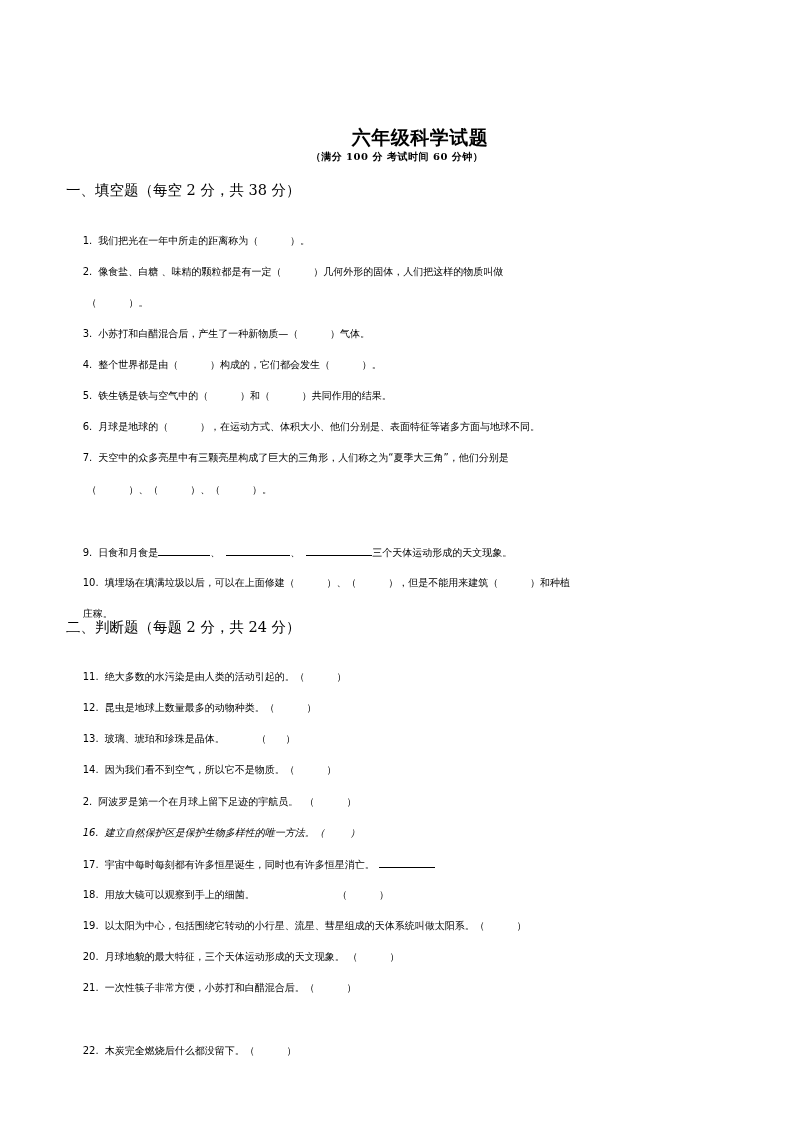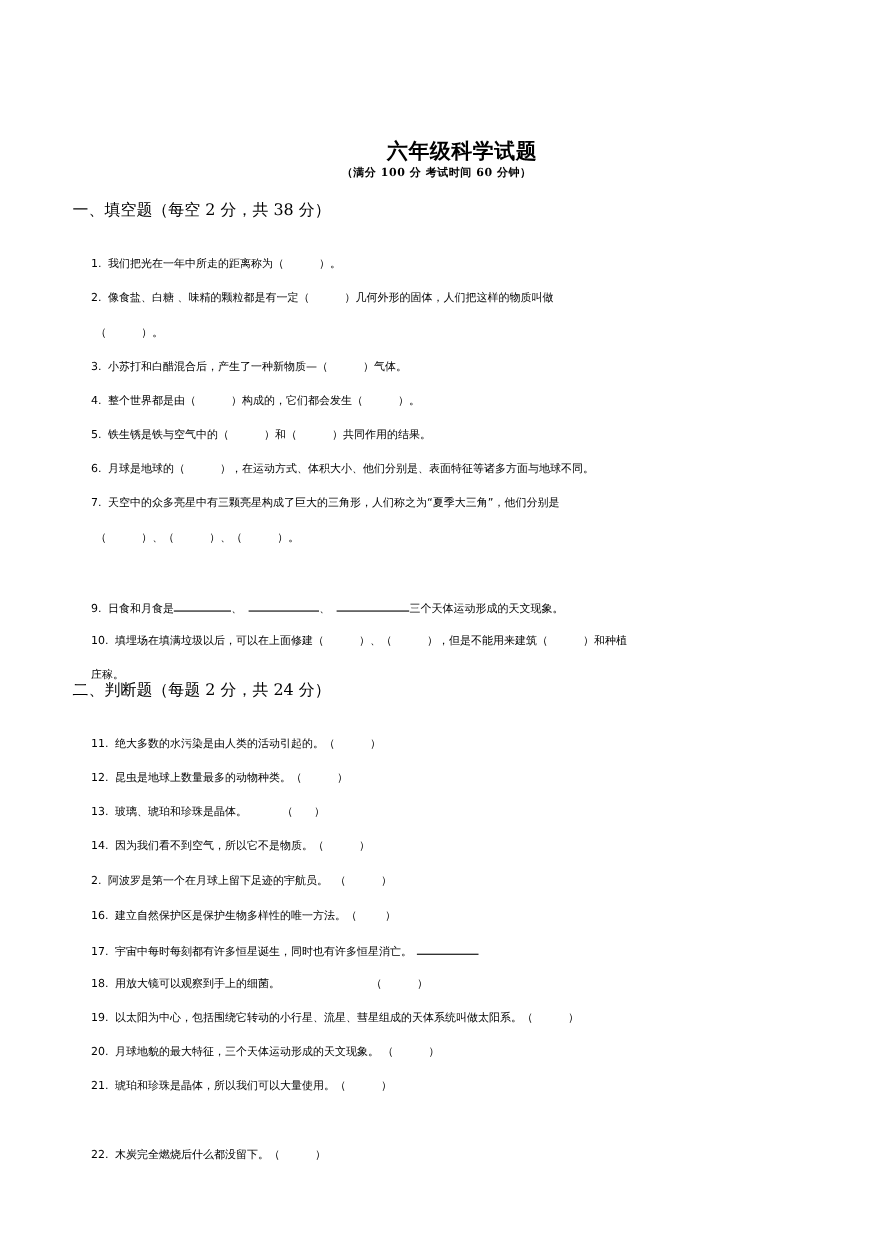--- a/index.html
+++ b/index.html
@@ -117,35 +117,35 @@
   </div>
   <div class="q" style="top:712px;">
     <span class="num">13.</span><span>玻璃、琥珀和珍珠是晶体。          （      ）</span>
   </div>
   <div class="q" style="top:743px;">
     <span class="num">14.</span><span>因为我们看不到空气，所以它不是物质。（          ）</span>
   </div>
   <div class="q" style="top:775px;">
     <span class="num">2.</span><span>阿波罗是第一个在月球上留下足迹的宇航员。  （          ）</span>
   </div>
-  <div class="q" style="top:806px;">
+  <div class="q" style="top:806px;font-style:italic;">
     <span class="num">16.</span><span>建立自然保护区是保护生物多样性的唯一方法。（        ）</span>
   </div>
   <div class="q" style="top:837px;">
     <span class="num">17.</span><span>宇宙中每时每刻都有许多恒星诞生，同时也有许多恒星消亡。</span><span class="blank" style="width:56px; margin-left:4px;"></span>
   </div>
   <div class="q" style="top:868px;">
     <span class="num">18.</span><span>用放大镜可以观察到手上的细菌。                          （          ）</span>
   </div>
   <div class="q" style="top:899px;">
     <span class="num">19.</span><span>以太阳为中心，包括围绕它转动的小行星、流星、彗星组成的天体系统叫做太阳系。（          ）</span>
   </div>
   <div class="q" style="top:930px;">
     <span class="num">20.</span><span>月球地貌的最大特征，三个天体运动形成的天文现象。 （          ）</span>
   </div>
   <div class="q" style="top:961px;">
-    <span class="num">21.</span><span>琥珀和珍珠是晶体，所以我们可以大量使用。（          ）</span>
+    <span class="num">21.</span><span>一次性筷子非常方便，小苏打和白醋混合后。（          ）</span>
   </div>
   <div class="q" style="top:1024px;">
     <span class="num">22.</span><span>木炭完全燃烧后什么都没留下。（          ）</span>
   </div>
 
 </div>
 
 </body></html>

